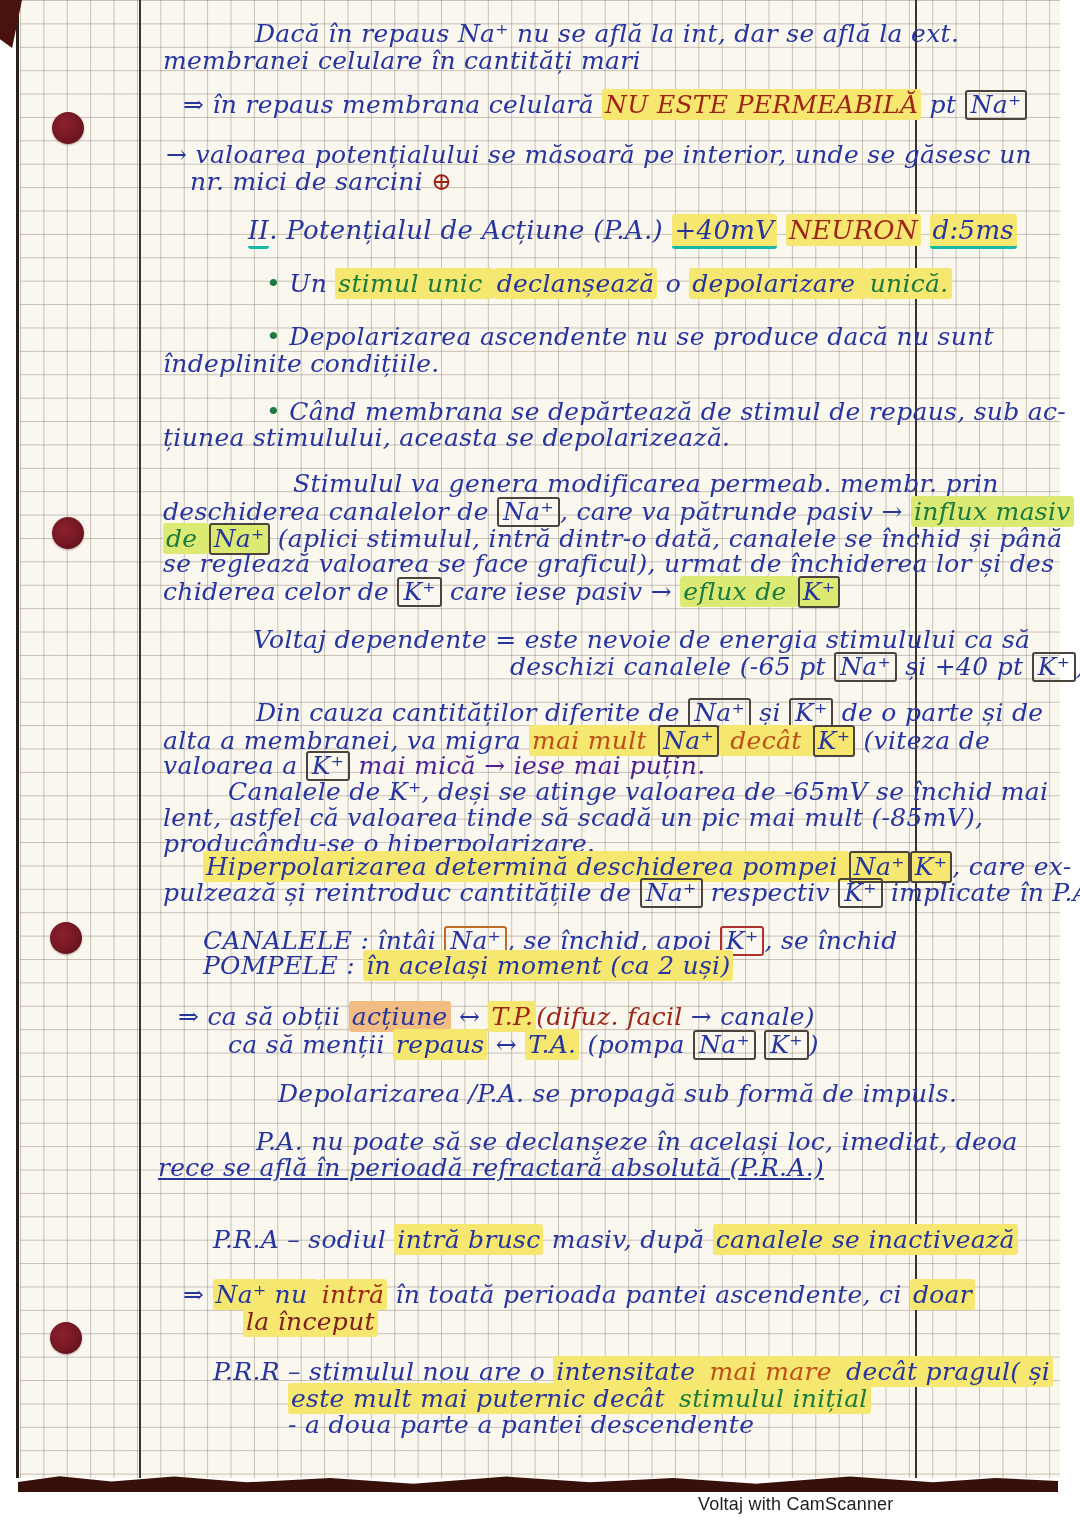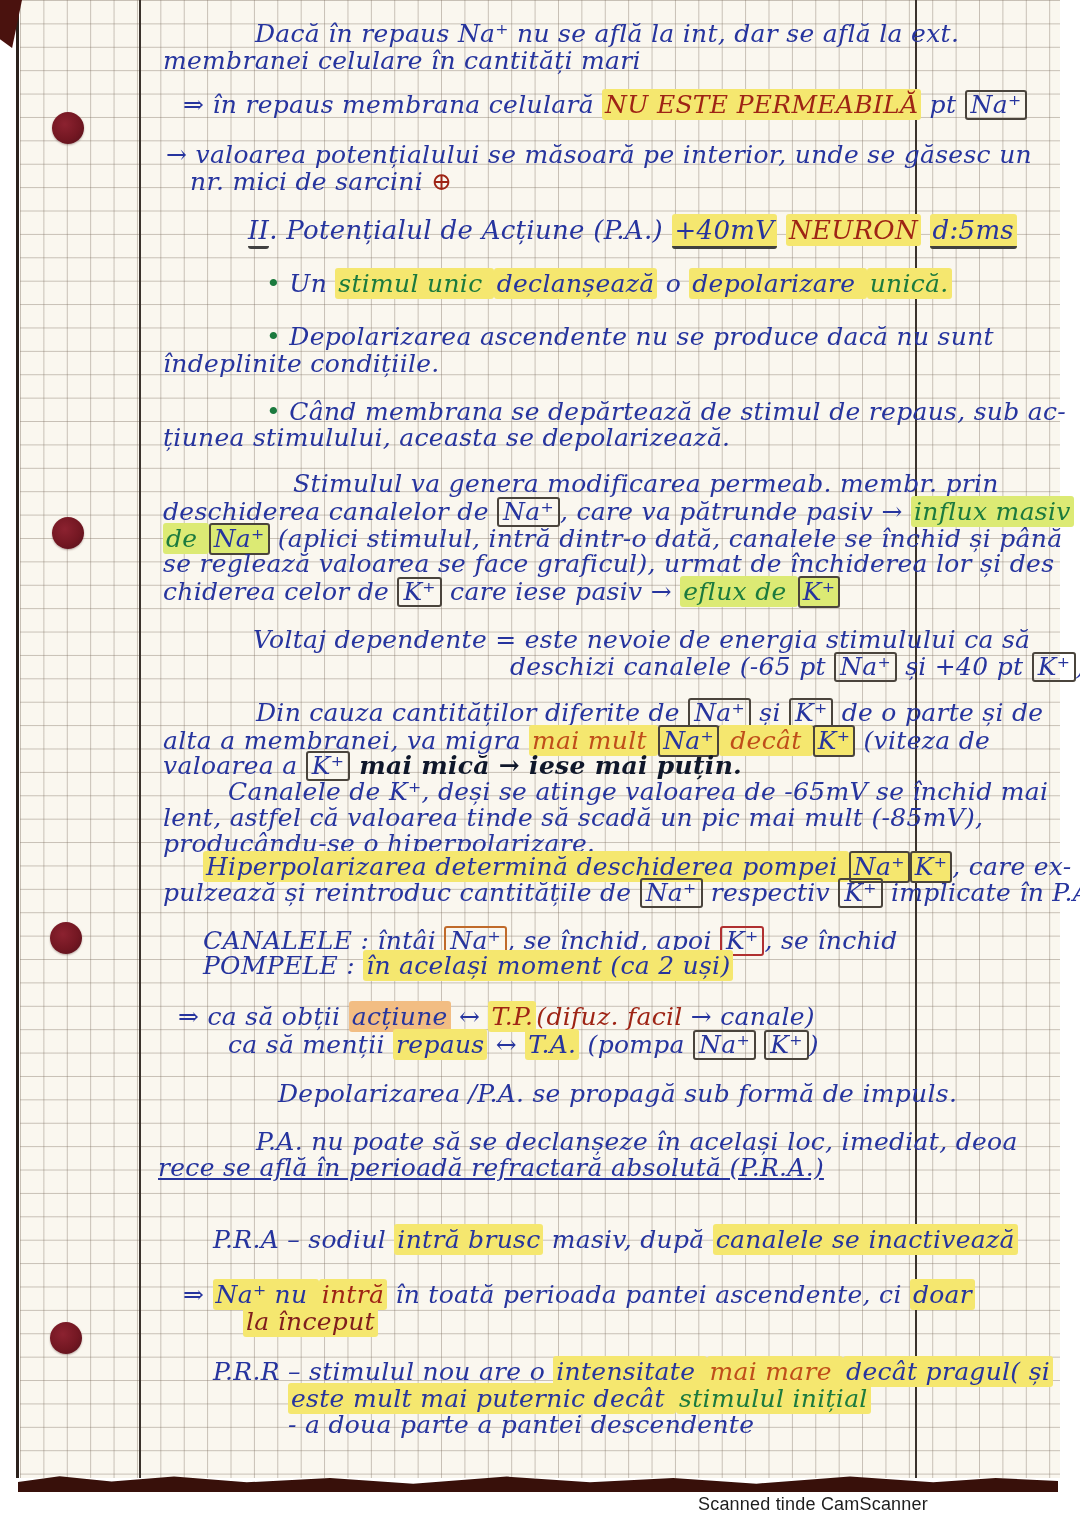--- a/index.html
+++ b/index.html
@@ -37,21 +37,21 @@
       55% 56%,63% 36%,71% 62%,80% 30%,88% 56%,94% 36%,100% 50%,100% 100%,0 100%);
   }
   .notes-layer{position:absolute;left:0;top:0;width:1080px;height:1478px;}
   .hw-line{
     position:absolute;white-space:nowrap;
     font:italic 25px/1.15 "DejaVu Serif",serif;
     letter-spacing:.3px;color:#26349e;
   }
   .hw-line span{border-radius:3px;}
   .hw-line .hl{padding:1px 3px;}
-  .u{border-bottom:3px solid #404040;padding-bottom:1px;}
+  .u{border-bottom:3px solid #14b8a6;padding-bottom:1px;}
   .circ{
     display:inline-block;border:2px solid #4a443c;border-radius:999px;
     padding:0 4px;line-height:1.05;
   }
   .footer-text{
     position:absolute;left:698px;top:1494px;
     font:18px/1.2 "Liberation Sans",sans-serif;color:#1e1e1e;letter-spacing:.2px;
   }
 </style>
 </head>
@@ -82,21 +82,21 @@
     <div class="hw-line" style="left: 163px; top: 424px;"><span style="color: rgb(38, 52, 158);">țiunea stimulului, aceasta se depolarizează.</span></div>
     <div class="hw-line" style="left: 293px; top: 470px;"><span style="color: rgb(38, 52, 158);">Stimulul va genera modificarea permeab. membr. prin</span></div>
     <div class="hw-line" style="left: 163px; top: 497px;"><span style="color: rgb(38, 52, 158);">deschiderea canalelor de </span><span class="circ" style="color: rgb(38, 52, 158); border-color: rgb(74, 68, 60);">Na⁺</span><span style="color: rgb(38, 52, 158);">, care va pătrunde pasiv → </span><span class="hl" style="color: rgb(27, 122, 62); background: rgb(220, 234, 116);">influx masiv</span></div>
     <div class="hw-line" style="left: 163px; top: 523px;"><span class="hl" style="color: rgb(27, 122, 62); background: rgb(220, 234, 116);">de </span><span class="hl circ" style="color: rgb(38, 52, 158); background: rgb(220, 234, 116); border-color: rgb(74, 68, 60);">Na⁺</span><span style="color: rgb(38, 52, 158);"> (aplici stimulul, intră dintr-o dată, canalele se închid și până</span></div>
     <div class="hw-line" style="left: 163px; top: 550px;"><span style="color: rgb(38, 52, 158);">se reglează valoarea se face graficul), urmat de închiderea lor și des</span></div>
     <div class="hw-line" style="left: 163px; top: 576px;"><span style="color: rgb(38, 52, 158);">chiderea celor de </span><span class="circ" style="color: rgb(38, 52, 158); border-color: rgb(74, 68, 60);">K⁺</span><span style="color: rgb(38, 52, 158);"> care iese pasiv → </span><span class="hl" style="color: rgb(27, 122, 62); background: rgb(220, 234, 116);">eflux de </span><span class="hl circ" style="color: rgb(38, 52, 158); background: rgb(220, 234, 116); border-color: rgb(74, 68, 60);">K⁺</span></div>
     <div class="hw-line" style="left: 253px; top: 626px;"><span style="color: rgb(38, 52, 158);">Voltaj dependente = este nevoie de energia stimulului ca să</span></div>
     <div class="hw-line" style="left: 510px; top: 652px;"><span style="color: rgb(38, 52, 158);">deschizi canalele (-65 pt </span><span class="circ" style="color: rgb(38, 52, 158); border-color: rgb(74, 68, 60);">Na⁺</span><span style="color: rgb(38, 52, 158);"> și +40 pt </span><span class="circ" style="color: rgb(38, 52, 158); border-color: rgb(74, 68, 60);">K⁺</span><span style="color: rgb(38, 52, 158);">)</span></div>
     <div class="hw-line" style="left: 256px; top: 698px;"><span style="color: rgb(38, 52, 158);">Din cauza cantităților diferite de </span><span class="circ" style="color: rgb(38, 52, 158); border-color: rgb(74, 68, 60);">Na⁺</span><span style="color: rgb(38, 52, 158);"> și </span><span class="circ" style="color: rgb(38, 52, 158); border-color: rgb(74, 68, 60);">K⁺</span><span style="color: rgb(38, 52, 158);"> de o parte și de</span></div>
     <div class="hw-line" style="left: 163px; top: 725px;"><span style="color: rgb(38, 52, 158);">alta a membranei, va migra </span><span class="hl" style="color: rgb(191, 78, 26); background: rgb(245, 231, 111);">mai mult </span><span class="hl circ" style="color: rgb(38, 52, 158); background: rgb(245, 231, 111); border-color: rgb(74, 68, 60);">Na⁺</span><span class="hl" style="color: rgb(191, 78, 26); background: rgb(245, 231, 111);"> decât </span><span class="hl circ" style="color: rgb(38, 52, 158); background: rgb(245, 231, 111); border-color: rgb(74, 68, 60);">K⁺</span><span style="color: rgb(38, 52, 158);"> (viteza de</span></div>
-    <div class="hw-line" style="left: 163px; top: 751px;"><span style="color: rgb(38, 52, 158);">valoarea a </span><span class="circ" style="color: rgb(38, 52, 158); border-color: rgb(74, 68, 60);">K⁺</span><span style="color: #0f172a; font-weight: bold;"> mai mică → iese mai puțin.</span></div>
+    <div class="hw-line" style="left: 163px; top: 751px;"><span style="color: rgb(38, 52, 158);">valoarea a </span><span class="circ" style="color: rgb(38, 52, 158); border-color: rgb(74, 68, 60);">K⁺</span><span style="color: #4c1d95;"> mai mică → iese mai puțin.</span></div>
     <div class="hw-line" style="left: 228px; top: 778px;"><span style="color: rgb(38, 52, 158);">Canalele de K⁺, deși se atinge valoarea de -65mV se închid mai</span></div>
     <div class="hw-line" style="left: 163px; top: 804px;"><span style="color: rgb(38, 52, 158);">lent, astfel că valoarea tinde să scadă un pic mai mult (-85mV),</span></div>
     <div class="hw-line" style="left: 163px; top: 830px;"><span style="color: rgb(38, 52, 158);">producându-se o hiperpolarizare.</span></div>
     <div class="hw-line" style="left: 203px; top: 851px;"><span class="hl" style="color: rgb(38, 52, 158); background: rgb(245, 231, 111);">Hiperpolarizarea determină deschiderea pompei </span><span class="hl circ" style="color: rgb(38, 52, 158); background: rgb(245, 231, 111); border-color: rgb(74, 68, 60);">Na⁺</span><span class="hl circ" style="color: rgb(38, 52, 158); background: rgb(245, 231, 111); border-color: rgb(74, 68, 60);">K⁺</span><span style="color: rgb(38, 52, 158);">, care ex-</span></div>
     <div class="hw-line" style="left: 163px; top: 878px;"><span style="color: rgb(38, 52, 158);">pulzează și reintroduc cantitățile de </span><span class="circ" style="color: rgb(38, 52, 158); border-color: rgb(74, 68, 60);">Na⁺</span><span style="color: rgb(38, 52, 158);"> respectiv </span><span class="circ" style="color: rgb(38, 52, 158); border-color: rgb(74, 68, 60);">K⁺</span><span style="color: rgb(38, 52, 158);"> implicate în P.A.</span></div>
     <div class="hw-line" style="left: 203px; top: 926px;"><span style="color: rgb(38, 52, 158);">CANALELE : întâi </span><span class="circ" style="color: rgb(38, 52, 158); border-color: rgb(192, 106, 42);">Na⁺</span><span style="color: rgb(38, 52, 158);">, se închid, apoi </span><span class="circ" style="color: rgb(38, 52, 158); border-color: rgb(176, 48, 48);">K⁺</span><span style="color: rgb(38, 52, 158);">, se închid</span></div>
     <div class="hw-line" style="left: 203px; top: 952px;"><span style="color: rgb(38, 52, 158);">POMPELE : </span><span class="hl" style="color: rgb(38, 52, 158); background: rgb(245, 231, 111);">în același moment (ca 2 uși)</span></div>
     <div class="hw-line" style="left: 178px; top: 1003px;"><span style="color: rgb(38, 52, 158);">⇒ ca să obții </span><span class="hl" style="color: rgb(38, 52, 158); background: rgb(242, 189, 131);">acțiune</span><span style="color: rgb(38, 52, 158);"> ↔ </span><span class="hl" style="color: rgb(158, 36, 21); background: rgb(245, 231, 111);">T.P.</span><span style="color: rgb(158, 36, 21);">(difuz. facil</span><span style="color: rgb(38, 52, 158);"> → canale)</span></div>
     <div class="hw-line" style="left: 228px; top: 1030px;"><span style="color: rgb(38, 52, 158);">ca să menții </span><span class="hl" style="color: rgb(38, 52, 158); background: rgb(245, 231, 111);">repaus</span><span style="color: rgb(38, 52, 158);"> ↔ </span><span class="hl" style="color: rgb(38, 52, 158); background: rgb(245, 231, 111);">T.A.</span><span style="color: rgb(38, 52, 158);"> (pompa </span><span class="circ" style="color: rgb(38, 52, 158); border-color: rgb(74, 68, 60);">Na⁺</span><span style="color: rgb(38, 52, 158);"> </span><span class="circ" style="color: rgb(38, 52, 158); border-color: rgb(74, 68, 60);">K⁺</span><span style="color: rgb(38, 52, 158);">)</span></div>
     <div class="hw-line" style="left: 278px; top: 1080px;"><span style="color: rgb(38, 52, 158);">Depolarizarea /P.A. se propagă sub formă de impuls.</span></div>
@@ -104,13 +104,13 @@
     <div class="hw-line" style="left: 158px; top: 1154px; text-decoration: underline;"><span style="color: rgb(38, 52, 158);">rece se află în perioadă refractară absolută (P.R.A.)</span></div>
     <div class="hw-line" style="left: 213px; top: 1226px;"><span style="color: rgb(38, 52, 158);">P.R.A – sodiul </span><span class="hl" style="color: rgb(38, 52, 158); background: rgb(245, 231, 111);">intră brusc</span><span style="color: rgb(38, 52, 158);"> masiv, după </span><span class="hl" style="color: rgb(38, 52, 158); background: rgb(245, 231, 111);">canalele se inactivează</span></div>
     <div class="hw-line" style="left: 183px; top: 1281px;"><span style="color: rgb(38, 52, 158);">⇒ </span><span class="hl" style="color: rgb(38, 52, 158); background: rgb(245, 231, 111);">Na⁺ nu </span><span class="hl" style="color: rgb(158, 36, 21); background: rgb(245, 231, 111);">intră</span><span style="color: rgb(38, 52, 158);"> în toată perioada pantei ascendente, ci </span><span class="hl" style="color: rgb(38, 52, 158); background: rgb(245, 231, 111);">doar</span></div>
     <div class="hw-line" style="left: 243px; top: 1308px;"><span class="hl" style="color: #7f1d1d; background: rgb(245, 231, 111);">la început</span></div>
     <div class="hw-line" style="left: 213px; top: 1358px;"><span style="color: rgb(38, 52, 158);">P.R.R – stimulul nou are o </span><span class="hl" style="color: rgb(38, 52, 158); background: rgb(245, 231, 111);">intensitate </span><span class="hl" style="color: rgb(191, 78, 26); background: rgb(245, 231, 111);">mai mare </span><span class="hl" style="color: rgb(38, 52, 158); background: rgb(245, 231, 111);">decât pragul( și</span></div>
     <div class="hw-line" style="left: 288px; top: 1385px;"><span class="hl" style="color: rgb(38, 52, 158); background: rgb(245, 231, 111);">este mult mai puternic decât </span><span class="hl" style="color: rgb(27, 122, 62); background: rgb(245, 231, 111);">stimulul inițial</span></div>
     <div class="hw-line" style="left: 288px; top: 1411px;"><span style="color: rgb(38, 52, 158);">- a doua parte a pantei descendente</span></div>
   </div>
 
 <div class="bottom-edge"></div>
-<div class="footer-text">Scanned tinde CamScanner</div>
+<div class="footer-text">Voltaj with CamScanner</div>
 
 </body></html>

